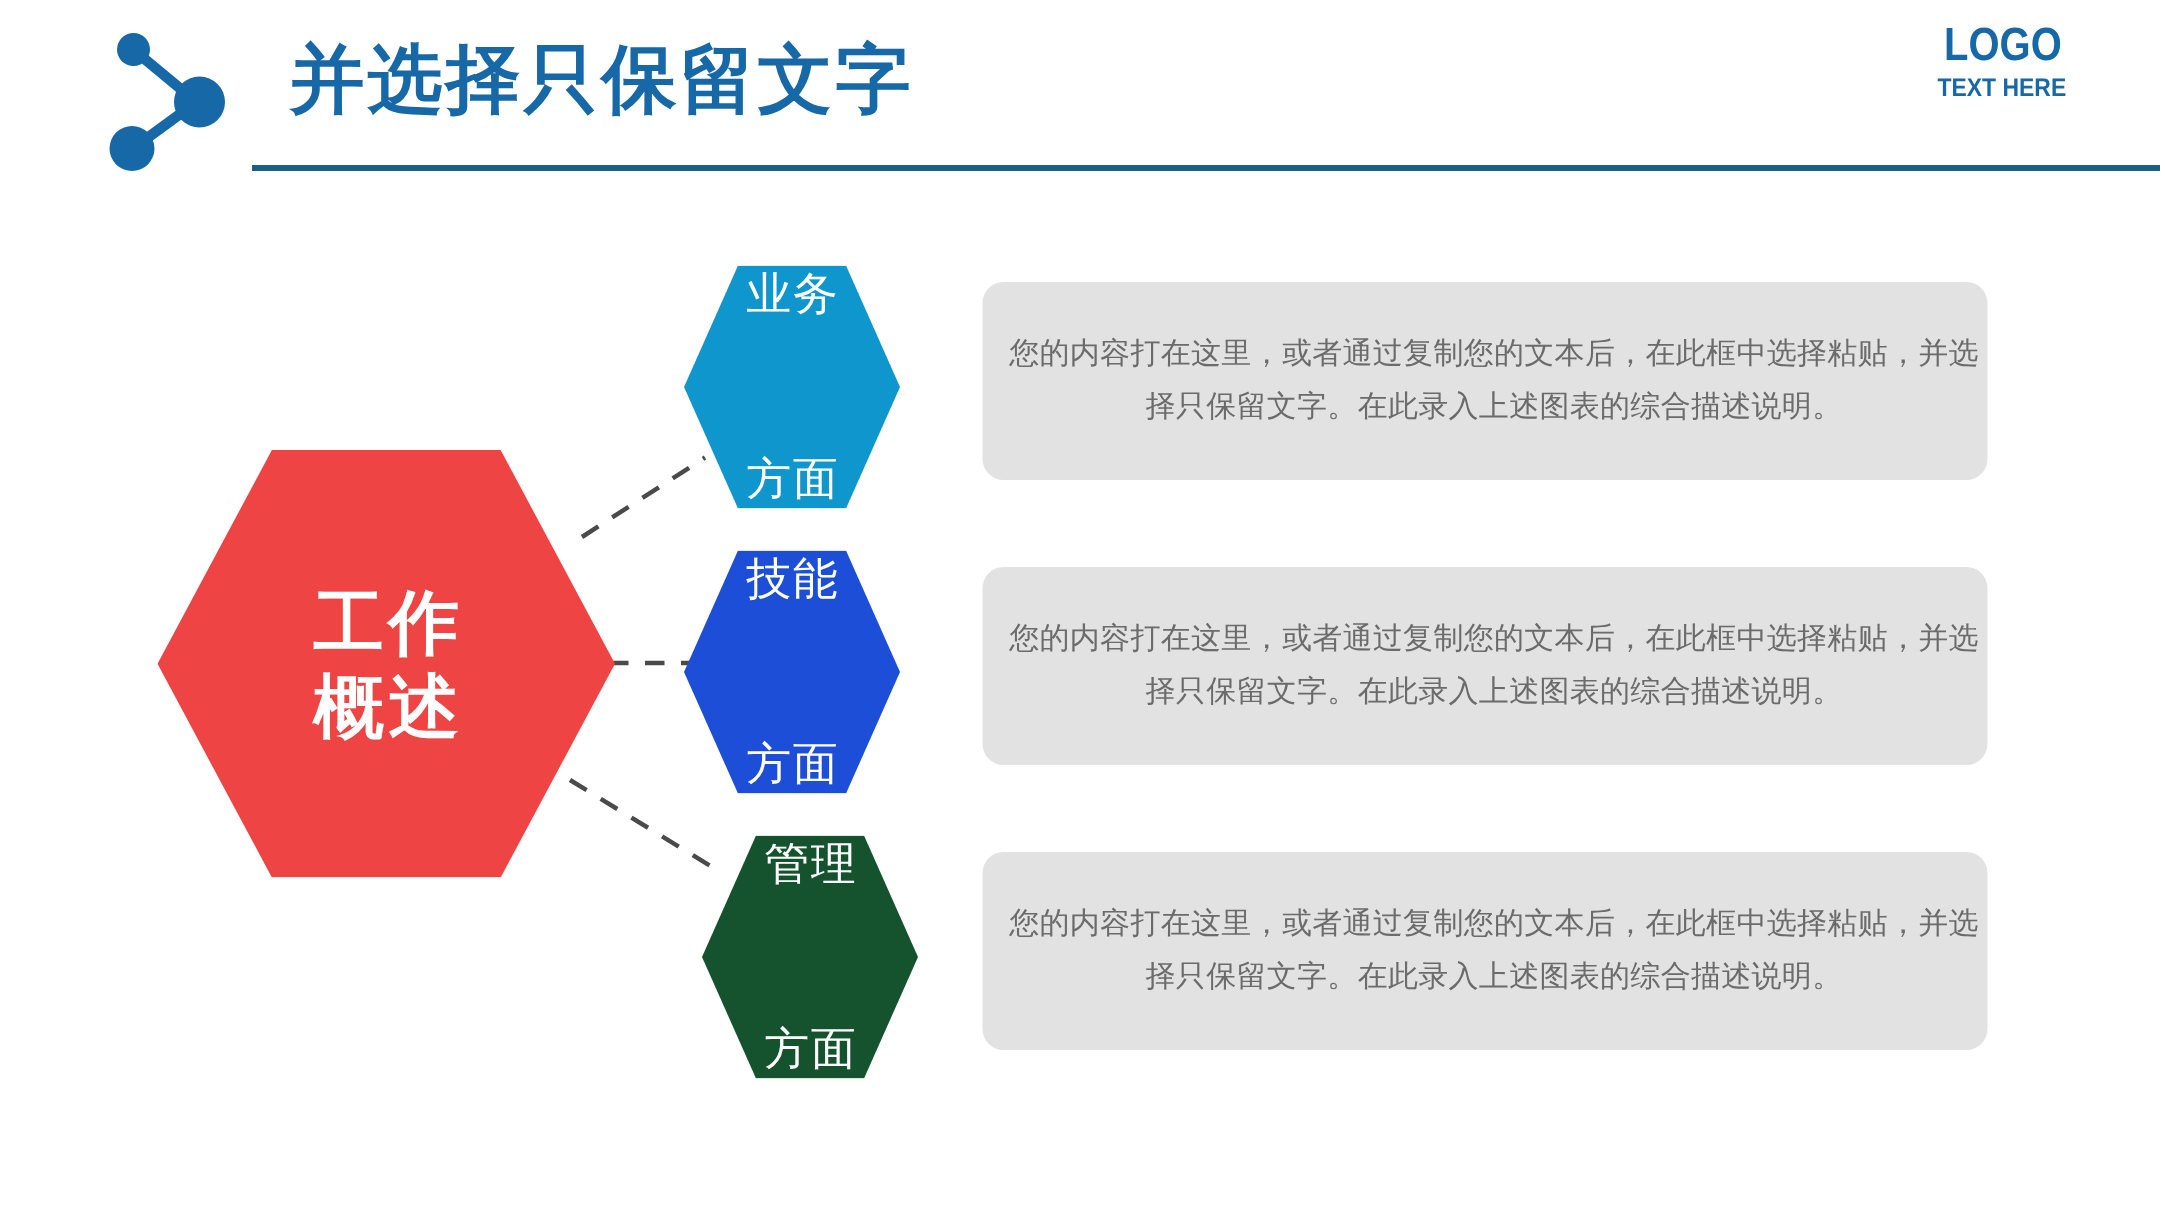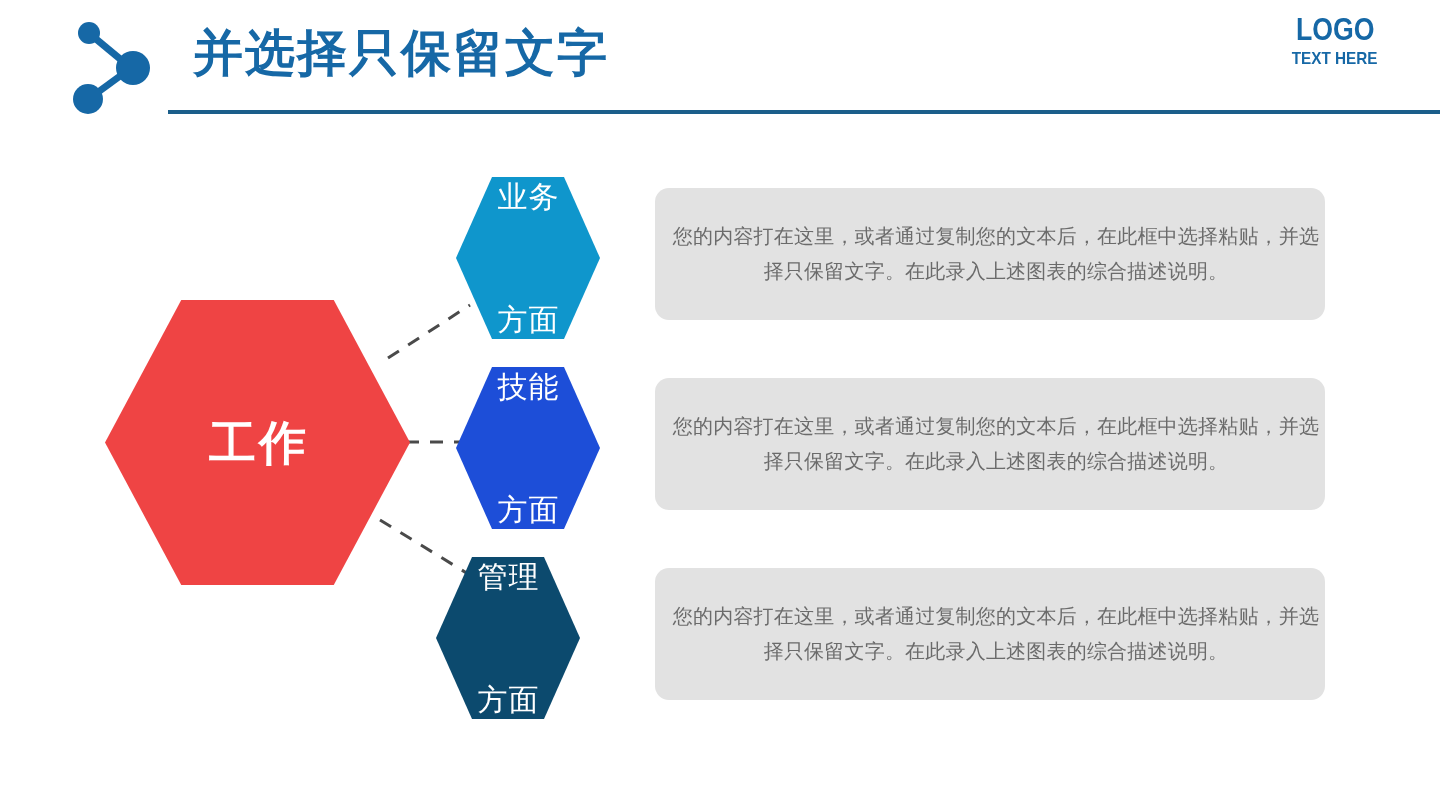--- a/index.html
+++ b/index.html
@@ -130,21 +130,21 @@
   }
   .hex-small-line {
     color: #ffffff;
     font-size: 30px;
     line-height: 1.3;
     letter-spacing: 1px;
     text-indent: 1px;
   }
   .hex-s1 { left: 456px; top: 47px;  background: #0F96CC; }
   .hex-s2 { left: 456px; top: 237px; background: #1d4ed8; }
-  .hex-s3 { left: 436px; top: 427px; background: #0c4a6e; }
+  .hex-s3 { left: 468px; top: 427px; background: #14532d; }
 
   
   .panel {
     position: absolute;
     left: 655px;
     width: 670px;
     height: 132px;
     background: #E2E2E2;
     border-radius: 14px;
     display: flex;
@@ -192,20 +192,21 @@
   <div class="diagram">
 
     <svg class="connectors" viewBox="0 0 1443 676" xmlns="http://www.w3.org/2000/svg">
       <line x1="388" y1="228" x2="470" y2="175" stroke="#4a4a4a" stroke-width="3" stroke-dasharray="13 11"></line>
       <line x1="406" y1="312" x2="470" y2="312" stroke="#4a4a4a" stroke-width="3" stroke-dasharray="13 11"></line>
       <line x1="380" y1="390" x2="478" y2="450" stroke="#4a4a4a" stroke-width="3" stroke-dasharray="13 11"></line>
     </svg>
 
     <div class="hex-main">
       <div class="hex-main-line">工作</div>
+      <div class="hex-main-line">概述</div>
     </div>
 
     <div class="hex-small hex-s1">
       <div class="hex-small-line">业务</div>
       <div class="hex-small-line">方面</div>
     </div>
 
     <div class="hex-small hex-s2">
       <div class="hex-small-line">技能</div>
       <div class="hex-small-line">方面</div>

